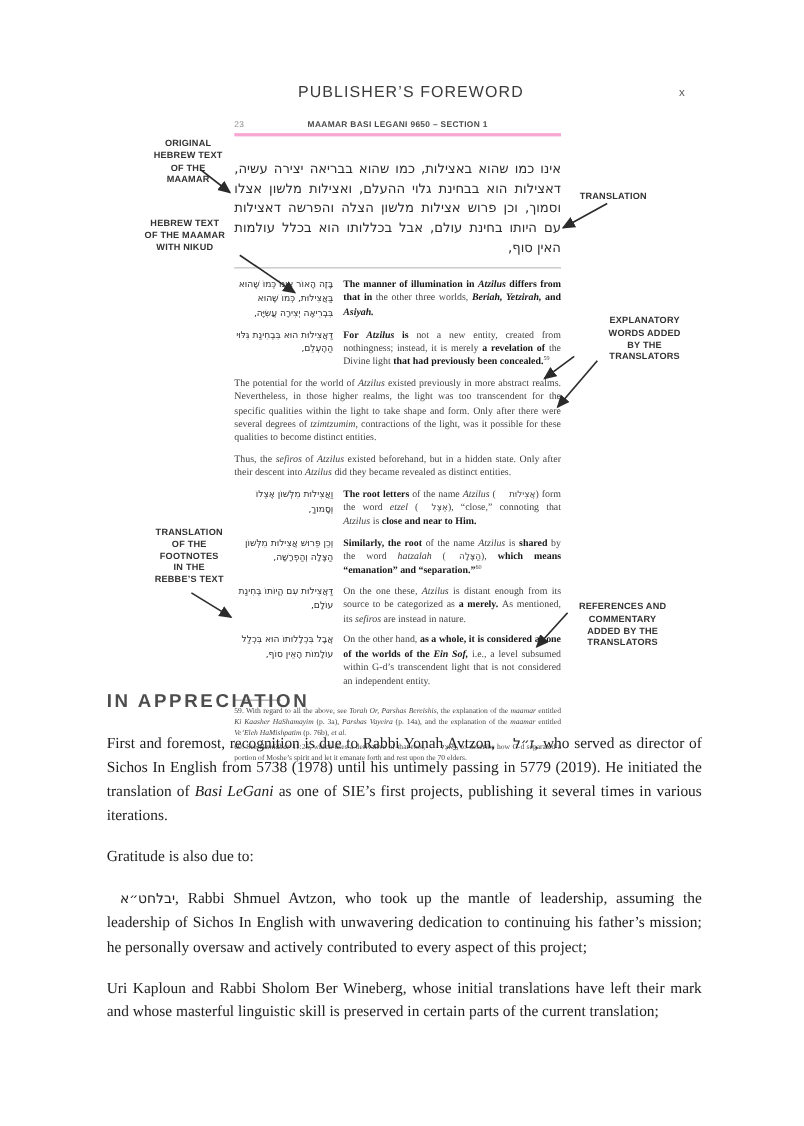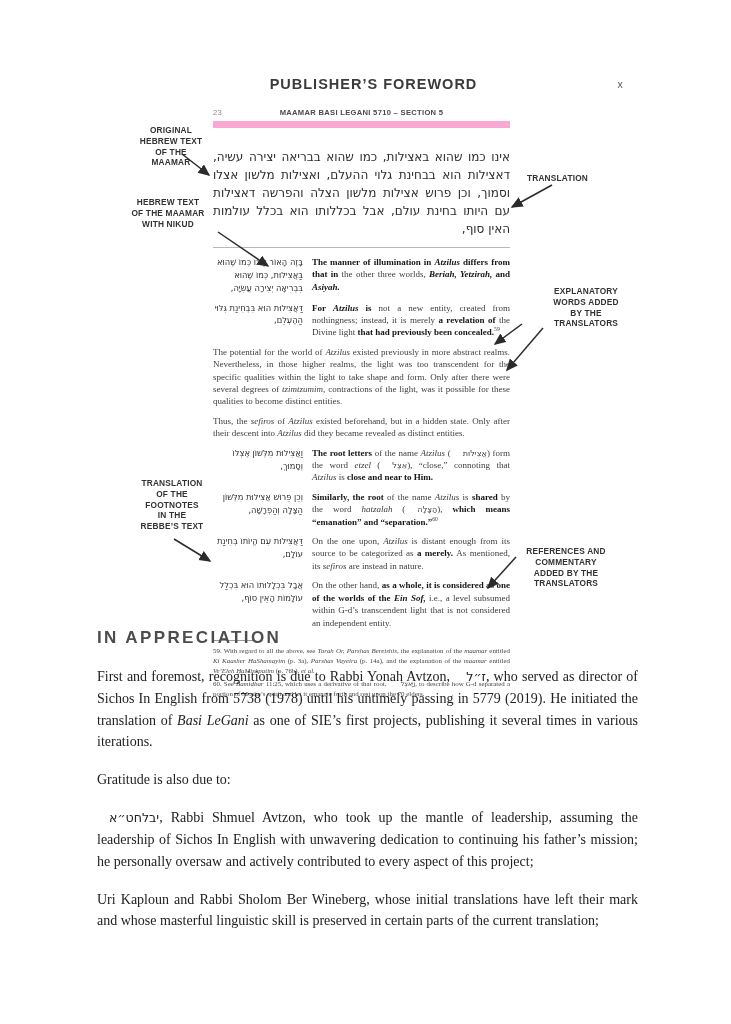--- a/index.html
+++ b/index.html
@@ -5,21 +5,21 @@
   html,body{margin:0;padding:0;background:#e8e8e8;}
   .sheet{
     position:relative;width:731px;height:1024px;margin:0 auto;
     background:#ffffff;overflow:hidden;
     font-family:"Liberation Serif","DejaVu Sans",serif;color:#222;
   }
   
   .page-title{
     position:absolute;top:76px;left:16px;right:0;text-align:center;
     font-family:"Liberation Sans","DejaVu Sans",sans-serif;
-    font-weight:700;font-size:14.5px;letter-spacing:1px;color:#3b3b3b;
+    font-weight:400;font-size:14.5px;letter-spacing:1px;color:#3b3b3b;
   }
   .folio{
     position:absolute;top:78px;left:608px;width:24px;text-align:center;
     font-family:"Liberation Sans","DejaVu Sans",sans-serif;
     font-size:10.5px;color:#5a5a5a;
   }
   
   .anno{
     position:absolute;
     font-family:"Liberation Sans","DejaVu Sans",sans-serif;
@@ -28,21 +28,21 @@
   }
   
   .sample{
     position:absolute;left:213px;top:108px;width:297px;
     color:#2f2f2f;
   }
   .sample-head{
     display:flex;align-items:baseline;
     font-family:"Liberation Sans","DejaVu Sans",sans-serif;
     font-size:7.6px;font-weight:700;color:#4a4a4a;letter-spacing:.3px;
-    border-bottom:7px solid #f9a8d4;padding-bottom:4px;
+    border-bottom:3px solid #f9a8d4;padding-bottom:4px;
   }
   .sample-head .sp-folio{width:40px;text-align:left;color:#8a8a8a;font-weight:400;}
   .sample-head .sp-title{flex:1;text-align:center;}
   .heb-para{
     direction:rtl;text-align:justify;
     font-family:"DejaVu Sans",sans-serif;
     font-size:12px;line-height:1.5;color:#2d2d2d;
     margin-top:20px;
   }
   .divider{border-top:1px solid #b8b8b8;margin:9px 0 8px 0;}
@@ -102,21 +102,21 @@
 IN THE
 REBBE’S TEXT</div>
   <div class="anno" style="left:506px;top:546px;width:120px;">REFERENCES AND
 COMMENTARY
 ADDED BY THE
 TRANSLATORS</div>
 
   <div class="sample">
     <div class="sample-head">
       <span class="sp-folio">23</span>
-      <span class="sp-title">MAAMAR BASI LEGANI 5710 – SECTION 5</span>
+      <span class="sp-title">MAAMAR BASI LEGANI 9650 – SECTION 1</span>
       <span style="width:40px;"></span>
     </div>
 
     <div class="heb-para">אינו כמו שהוא באצילות, כמו שהוא בבריאה יצירה עשיה, דאצילות הוא בבחינת גלוי ההעלם, ואצילות מלשון אצלו וסמוך, וכן פרוש אצילות מלשון הצלה והפרשה דאצילות עם היותו בחינת עולם, אבל בכללותו הוא בכלל עולמות האין סוף,</div>
 
     <div class="divider"></div>
 
     <div class="row">
       <div class="heb-col">בָּזֶה הָאוֹר אֵינוֹ כְּמוֹ שֶׁהוּא בַּאֲצִילוּת, כְּמוֹ שֶׁהוּא בִּבְרִיאָה יְצִירָה עֲשִׂיָּה,</div>
       <div class="eng-col"><span class="seg-b">The manner of illumination in </span><span class="seg-bi">Atzilus</span><span class="seg-b"> differs from that in </span><span>the other three worlds, </span><span class="seg-bi">Beriah, Yetzirah,</span><span class="seg-b"> and </span><span class="seg-bi">Asiyah.</span></div>
@@ -132,21 +132,21 @@
     <div class="row">
       <div class="heb-col">וַאֲצִילוּת מִלְּשׁוֹן אֶצְלוֹ וְסָמוּךְ,</div>
       <div class="eng-col"><span class="seg-b">The root letters </span><span>of the name </span><span class="seg-i">Atzilus</span><span> (</span><span class="seg-heb">אֲצִילוּת</span><span>) form the word </span><span class="seg-i">etzel</span><span> (</span><span class="seg-heb">אֵצֶל</span><span>), “close,” connoting that </span><span class="seg-i">Atzilus</span><span> is </span><span class="seg-b">close and near to Him.</span></div>
     </div>
     <div class="row">
       <div class="heb-col">וְכֵן פֵּרוּשׁ אֲצִילוּת מִלְּשׁוֹן הַצָּלָה וְהַפְרָשָׁה,</div>
       <div class="eng-col"><span class="seg-b">Similarly, the root </span><span>of the name </span><span class="seg-i">Atzilus</span><span> is </span><span class="seg-b">shared </span><span>by the word </span><span class="seg-i">hatzalah</span><span> (</span><span class="seg-heb">הַצָּלָה</span><span>), </span><span class="seg-b">which means “emanation” and “separation.”</span><span class="seg-sup">60</span></div>
     </div>
     <div class="row">
       <div class="heb-col">דַּאֲצִילוּת עִם הֱיוֹתוֹ בְּחִינַת עוֹלָם,</div>
-      <div class="eng-col"><span>On the one upon, </span><span class="seg-i">Atzilus</span><span> is distant enough from its source to be categorized as </span><span class="seg-b">a merely. </span><span>As mentioned, its </span><span class="seg-i">sefiros</span><span> are instead in nature.</span></div>
+      <div class="eng-col"><span>On the one these, </span><span class="seg-i">Atzilus</span><span> is distant enough from its source to be categorized as </span><span class="seg-b">a merely. </span><span>As mentioned, its </span><span class="seg-i">sefiros</span><span> are instead in nature.</span></div>
     </div>
     <div class="row">
       <div class="heb-col">אֲבָל בִּכְלָלוּתוֹ הוּא בִּכְלַל עוֹלָמוֹת הָאֵין סוֹף,</div>
       <div class="eng-col"><span>On the other hand, </span><span class="seg-b">as a whole, it is considered as one of the worlds of the </span><span class="seg-bi">Ein Sof,</span><span> i.e., a level subsumed within G-d’s transcendent light that is not considered an independent entity.</span></div>
     </div>
 
     <div class="fn-divider"></div>
     <div class="footnote"><span>59. With regard to all the above, see </span><span class="seg-i">Torah Or, Parshas Bereishis,</span><span> the explanation of the </span><span class="seg-i">maamar</span><span> entitled </span><span class="seg-i">Ki Kaasher HaShamayim</span><span> (p. 3a), </span><span class="seg-i">Parshas Vayeira</span><span> (p. 14a), and the explanation of the </span><span class="seg-i">maamar</span><span> entitled </span><span class="seg-i">Ve’Eleh HaMishpatim</span><span> (p. 76b), </span><span class="seg-i">et al.</span></div>
     <div class="footnote"><span>60. See </span><span class="seg-i">Bamidbar</span><span> 11:25, which uses a derivative of that root, </span><span class="seg-heb">וַיָּאצֶל</span><span>, to describe how G-d separated a portion of Moshe’s spirit and let it emanate forth and rest upon the 70 elders.</span></div>
   </div>

